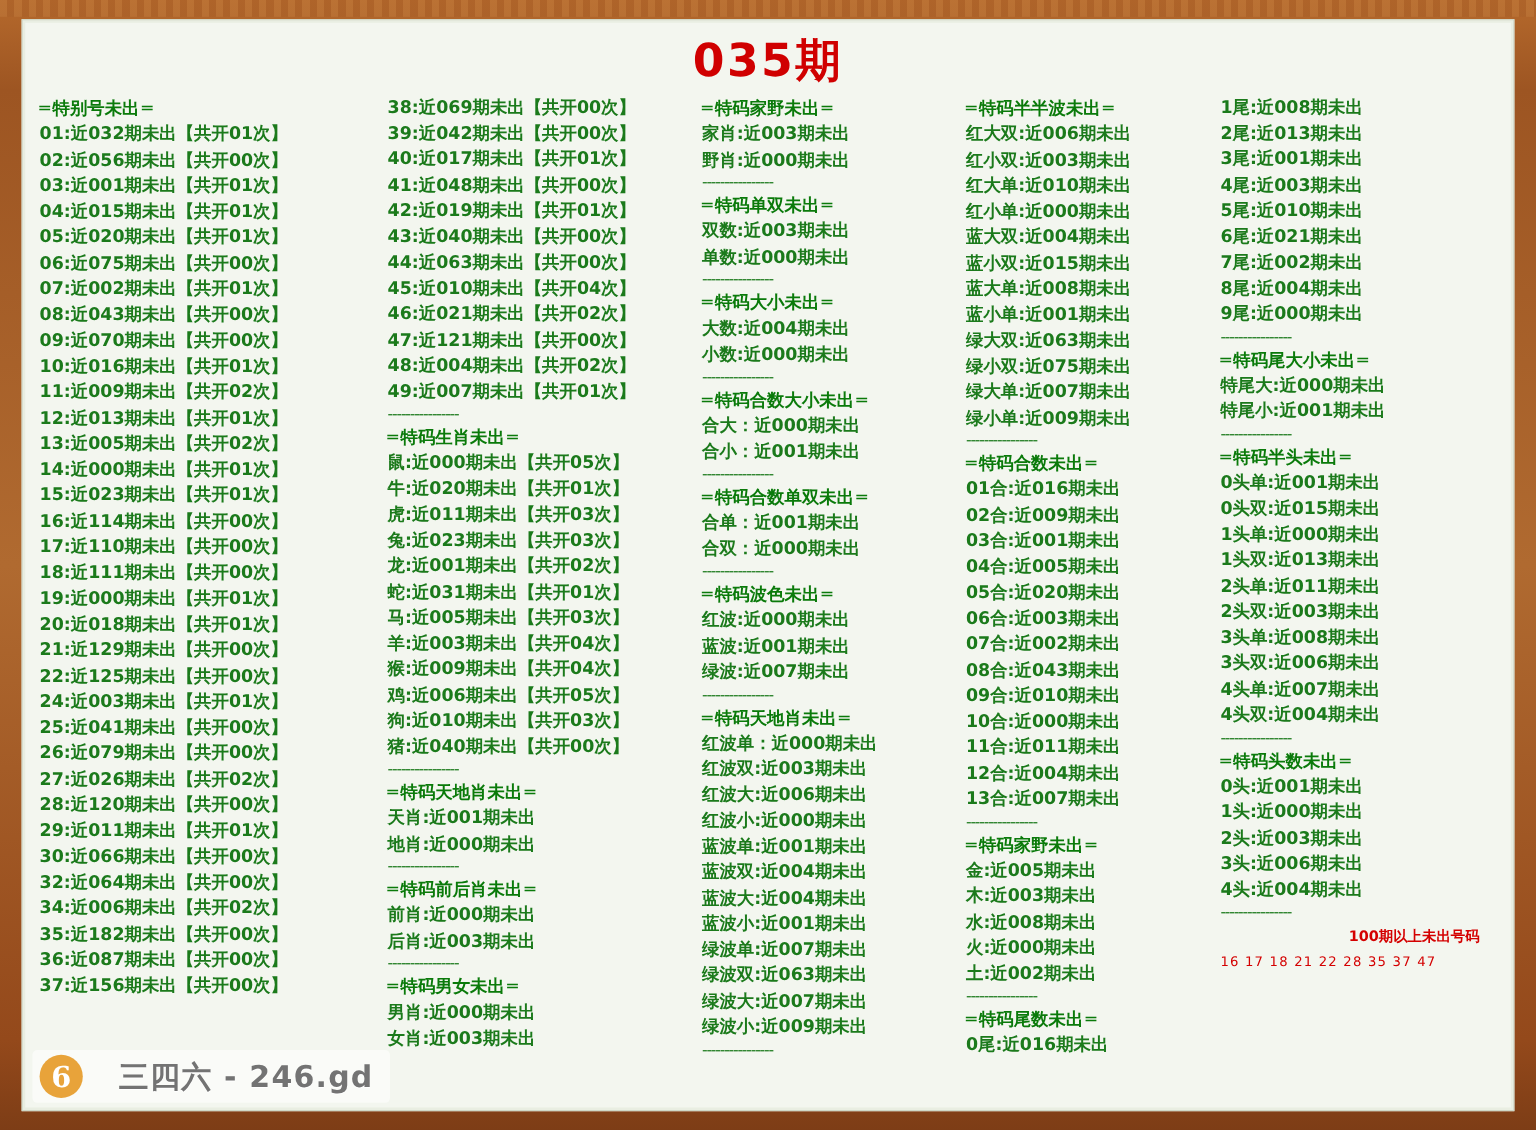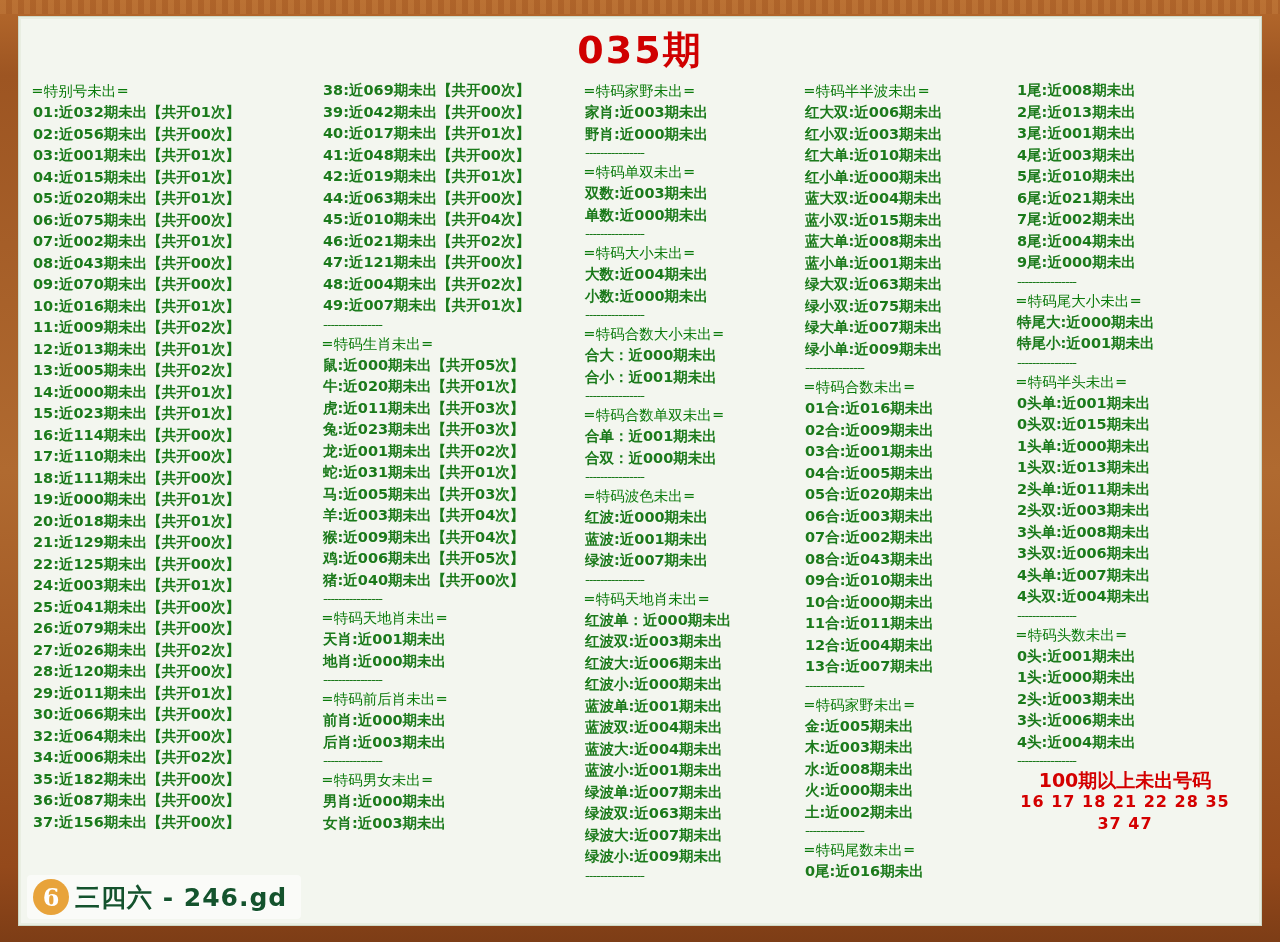--- a/index.html
+++ b/index.html
@@ -54,56 +54,57 @@
   .line{
     font-size:14.5px;
     line-height:21.5px;
     white-space:nowrap;
     color:#1b7a1b;
     font-weight:bold;
     letter-spacing:0px;
   }
   .hd{
     color:#0a7a0a;
-    font-weight:normal;
+    font-weight:bold;
     font-size:14.5px;
     line-height:22px;
   }
   .hd:before{content:"\2550";margin-right:2px;}
   .hd:after{content:"\2550";margin-left:2px;}
   .dash{
     color:#1b7a1b;
     font-size:13px;
     line-height:16px;
     letter-spacing:-1px;
     white-space:nowrap;
   }
   .footer-title{
-    color:#d40000;font-weight:bold;font-size:19px;line-height:22px;text-align:center;
+    color:#d40000;font-weight:bold;font-size:12px;line-height:22px;text-align:right;
   }
   .footer-nums{
-    color:#d40000;font-weight:bold;font-size:16px;line-height:22px;text-align:center;letter-spacing:1px;
+    color:#d40000;font-weight:normal;font-size:11px;line-height:22px;letter-spacing:1px;
   }
   .wm{
     position:absolute;left:8px;bottom:6px;
     display:flex;align-items:center;gap:6px;
     background:rgba(255,255,255,0.55);
     padding:4px 14px 4px 6px;
     border-radius:4px;
   }
   .wm-logo{
     width:36px;height:36px;border-radius:50%;
     background:#e8a33a;
     color:#fff;font-weight:bold;font-size:24px;
     display:flex;align-items:center;justify-content:center;
     font-family:"DejaVu Serif","Liberation Serif",serif;
   }
   .wm-text{
-    color:#14532d;font-weight:bold;font-size:25px;letter-spacing:1px;
+    color:#737373;font-weight:bold;font-size:25px;letter-spacing:1px;
     text-shadow:0 1px 0 #fff;
+    margin-left:24px;
   }
 </style>
 </head>
 <body>
 
 <div class="frame">
   <div class="sheet">
     <div class="title">035期</div>
     <div class="cols">
         <div class="col c1">
@@ -142,38 +143,40 @@
           <div class="line">35:近182期未出【共开00次】</div>
           <div class="line">36:近087期未出【共开00次】</div>
           <div class="line">37:近156期未出【共开00次】</div>
         </div>
         <div class="col c2">
           <div class="line">38:近069期未出【共开00次】</div>
           <div class="line">39:近042期未出【共开00次】</div>
           <div class="line">40:近017期未出【共开01次】</div>
           <div class="line">41:近048期未出【共开00次】</div>
           <div class="line">42:近019期未出【共开01次】</div>
+          <div class="line">43:近040期未出【共开00次】</div>
           <div class="line">44:近063期未出【共开00次】</div>
           <div class="line">45:近010期未出【共开04次】</div>
           <div class="line">46:近021期未出【共开02次】</div>
           <div class="line">47:近121期未出【共开00次】</div>
           <div class="line">48:近004期未出【共开02次】</div>
           <div class="line">49:近007期未出【共开01次】</div>
           <div class="dash">----------------</div>
           <div class="hd">特码生肖未出</div>
           <div class="line">鼠:近000期未出【共开05次】</div>
           <div class="line">牛:近020期未出【共开01次】</div>
           <div class="line">虎:近011期未出【共开03次】</div>
           <div class="line">兔:近023期未出【共开03次】</div>
           <div class="line">龙:近001期未出【共开02次】</div>
           <div class="line">蛇:近031期未出【共开01次】</div>
           <div class="line">马:近005期未出【共开03次】</div>
           <div class="line">羊:近003期未出【共开04次】</div>
           <div class="line">猴:近009期未出【共开04次】</div>
           <div class="line">鸡:近006期未出【共开05次】</div>
+          <div class="line">狗:近010期未出【共开03次】</div>
           <div class="line">猪:近040期未出【共开00次】</div>
           <div class="dash">----------------</div>
           <div class="hd">特码天地肖未出</div>
           <div class="line">天肖:近001期未出</div>
           <div class="line">地肖:近000期未出</div>
           <div class="dash">----------------</div>
           <div class="hd">特码前后肖未出</div>
           <div class="line">前肖:近000期未出</div>
           <div class="line">后肖:近003期未出</div>
           <div class="dash">----------------</div>

